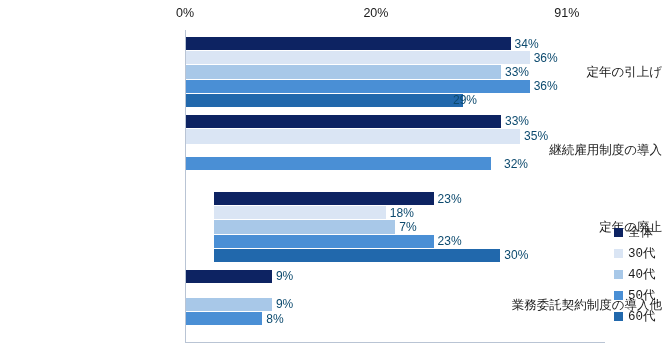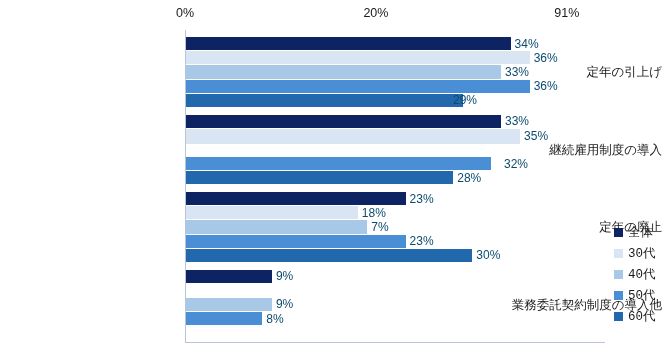--- a/index.html
+++ b/index.html
@@ -169,26 +169,22 @@
             <div class="bar-value" style="left: 315px;">33%</div>
           </div>
           <div class="bar-row" style="position: absolute; left: 0px; top: 14.2px; height: 15px; width: 100%; padding-left: 12px;">
             <div class="bar" style="width: 334.091px; background: rgb(218, 229, 244);"></div>
             <div class="bar-value" style="left: 334.091px;">35%</div>
           </div>
           <div class="bar-row" style="position: absolute; left: 0px; top: 42.6px; height: 13.2px; width: 100%;">
             <div class="bar" style="width: 305.455px; background: rgb(74, 143, 213);"></div>
             <div class="bar-value" style="left: 304px; margin-left: 10px;">32%</div>
           </div>
-          <div class="bar-row" style="position: absolute; left: 0px; top: 56.8px; height: 13.2px; width: 100%;">
-            <div class="bar" style="width: 267.273px; background: rgb(33, 104, 172);"></div>
-            <div class="bar-value" style="left: 267.273px;">28%</div>
-          </div>
-        </div>
-        <div class="group" style="top: 162px; height: 70px;">
+        </div>
+        <div class="group" style="top: 162px; height: 70px; margin-left: 28px;">
           <div class="bar-row" style="position: absolute; left: 0px; top: 0px; height: 13.2px; width: 100%;">
             <div class="bar" style="width: 219.545px; background: rgb(13, 35, 98);"></div>
             <div class="bar-value" style="left: 219.545px;">23%</div>
           </div>
           <div class="bar-row" style="position: absolute; left: 0px; top: 14.2px; height: 13.2px; width: 100%;">
             <div class="bar" style="width: 171.818px; background: rgb(218, 229, 244);"></div>
             <div class="bar-value" style="left: 171.818px;">18%</div>
           </div>
           <div class="bar-row" style="position: absolute; left: 0px; top: 28.4px; height: 13.2px; width: 100%;">
             <div class="bar" style="width: 181.364px; background: rgb(168, 200, 232);"></div>

